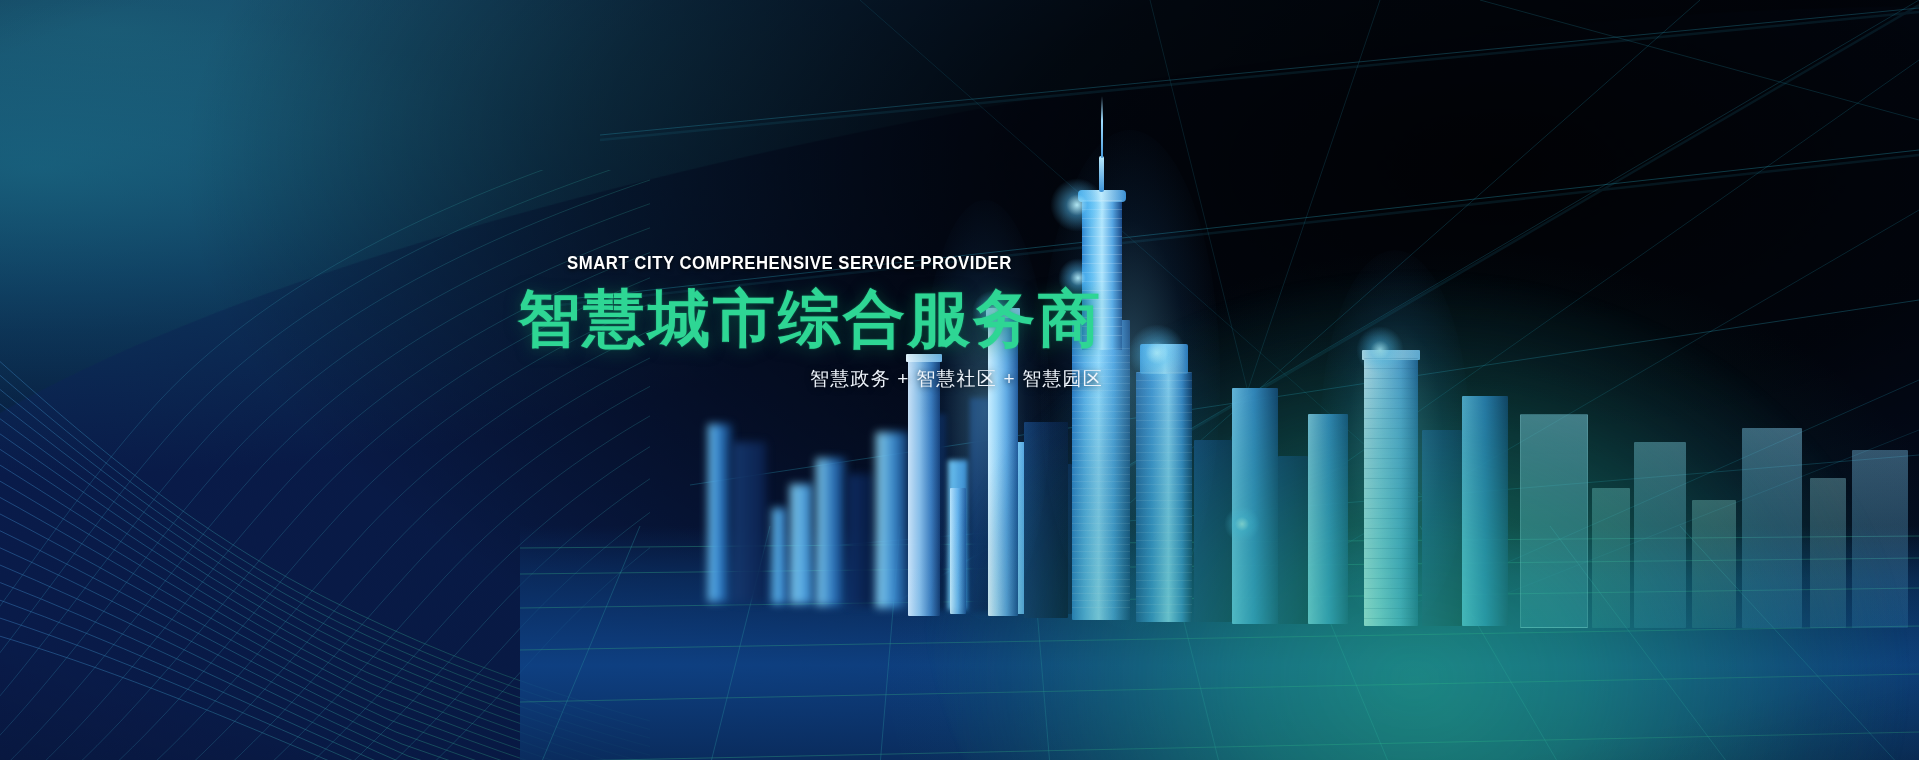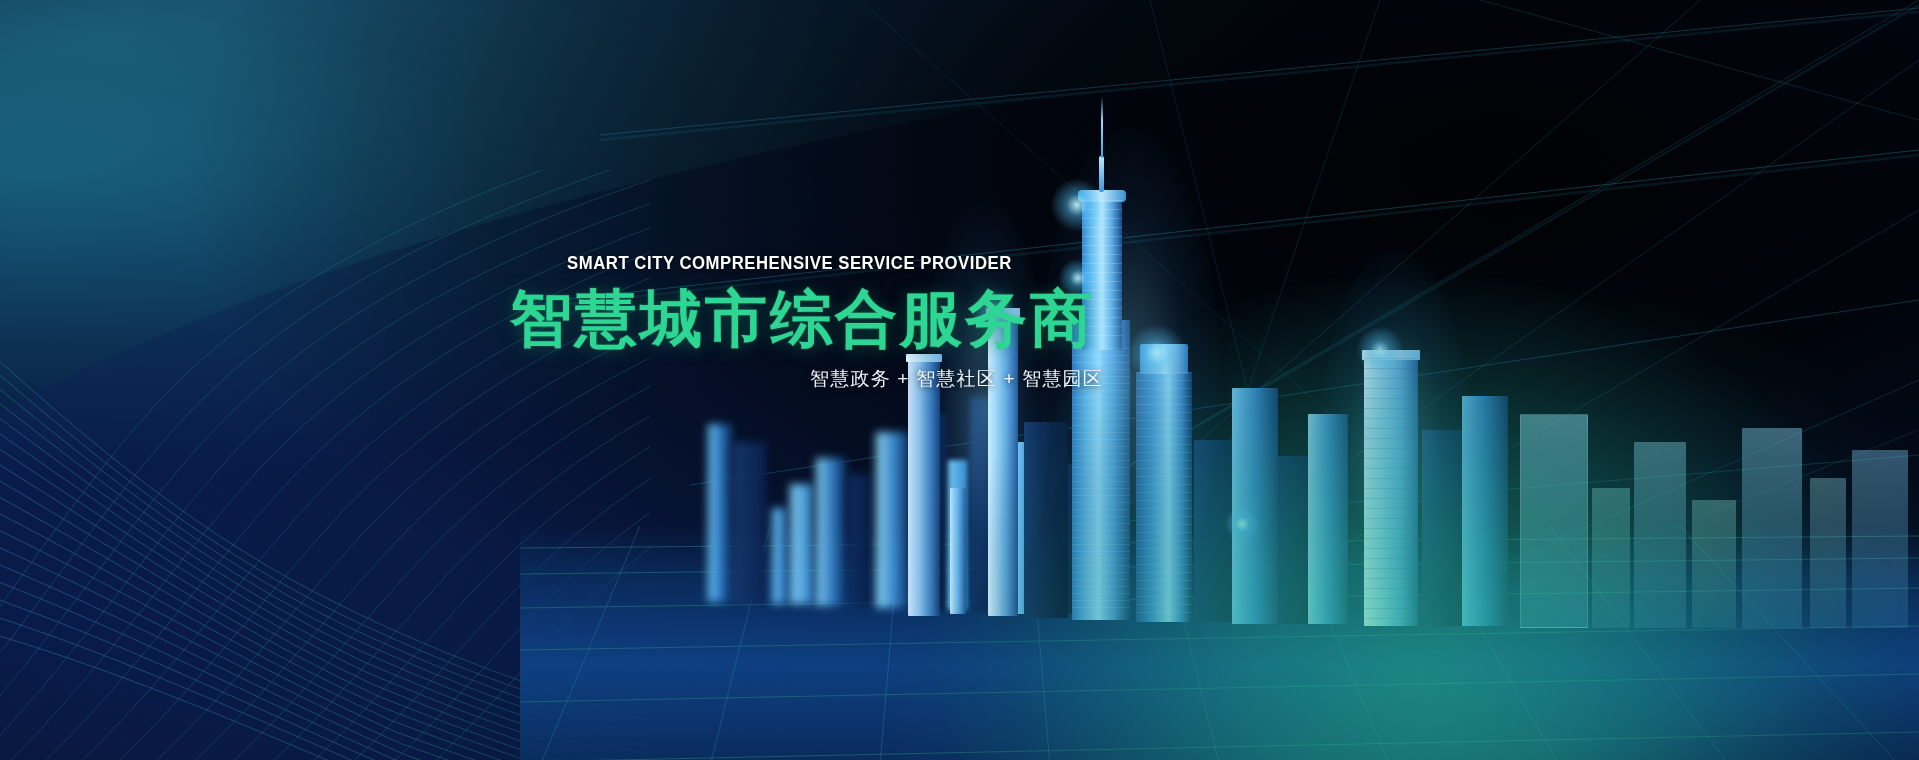--- a/index.html
+++ b/index.html
@@ -105,21 +105,21 @@
     color:#ffffff;
     font-family:"Liberation Sans Narrow","Liberation Sans",sans-serif;
     font-size:19px;font-weight:700;
     letter-spacing:.6px;
     transform:scaleX(.88);transform-origin:left center;
     white-space:nowrap;
     text-shadow:0 1px 5px rgba(0,0,0,.8);
     margin:0 0 12px 0;
   }
   .headline{
-    margin:8px;
+    margin:0;
     color:#2ed694;
     font-family:"Liberation Sans","DejaVu Sans",sans-serif;
     font-size:62px;font-weight:700;
     letter-spacing:3px;
     line-height:1.06;
     white-space:nowrap;
     text-shadow:0 2px 16px rgba(14,120,86,.55), 0 0 2px rgba(46,214,148,.5);
   }
   .subline{
     margin:14px 0 0 12px;

